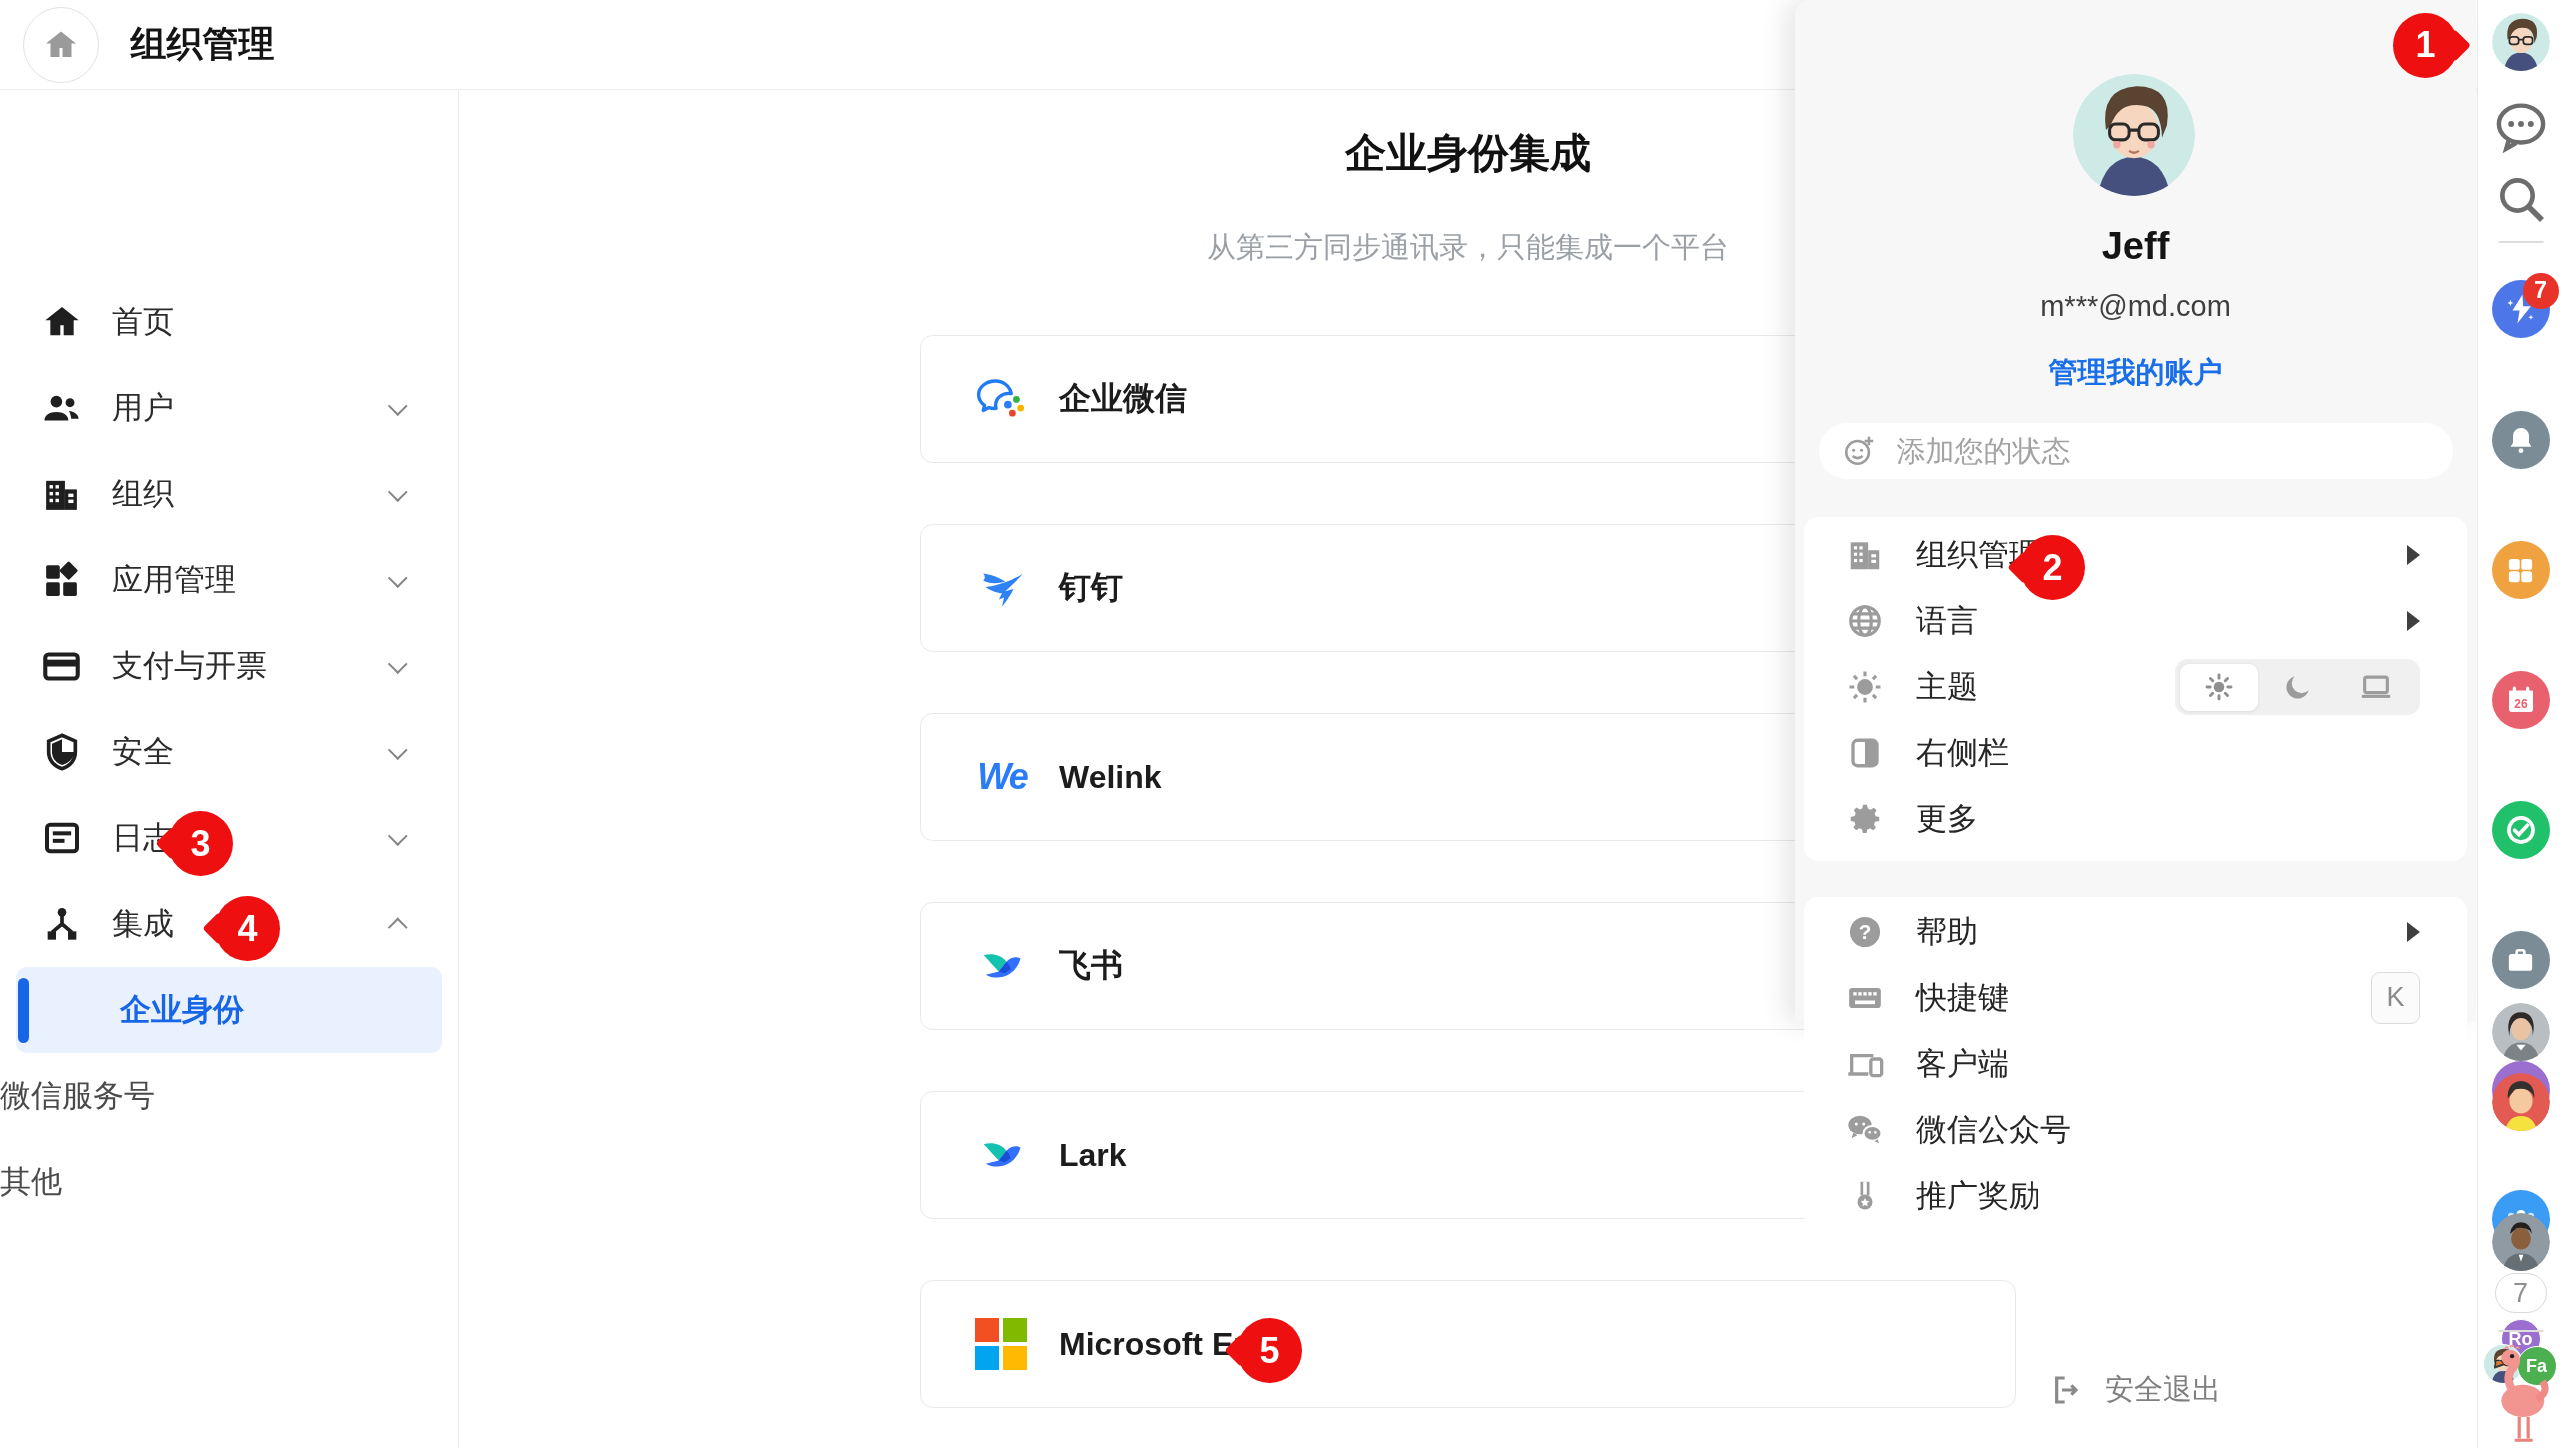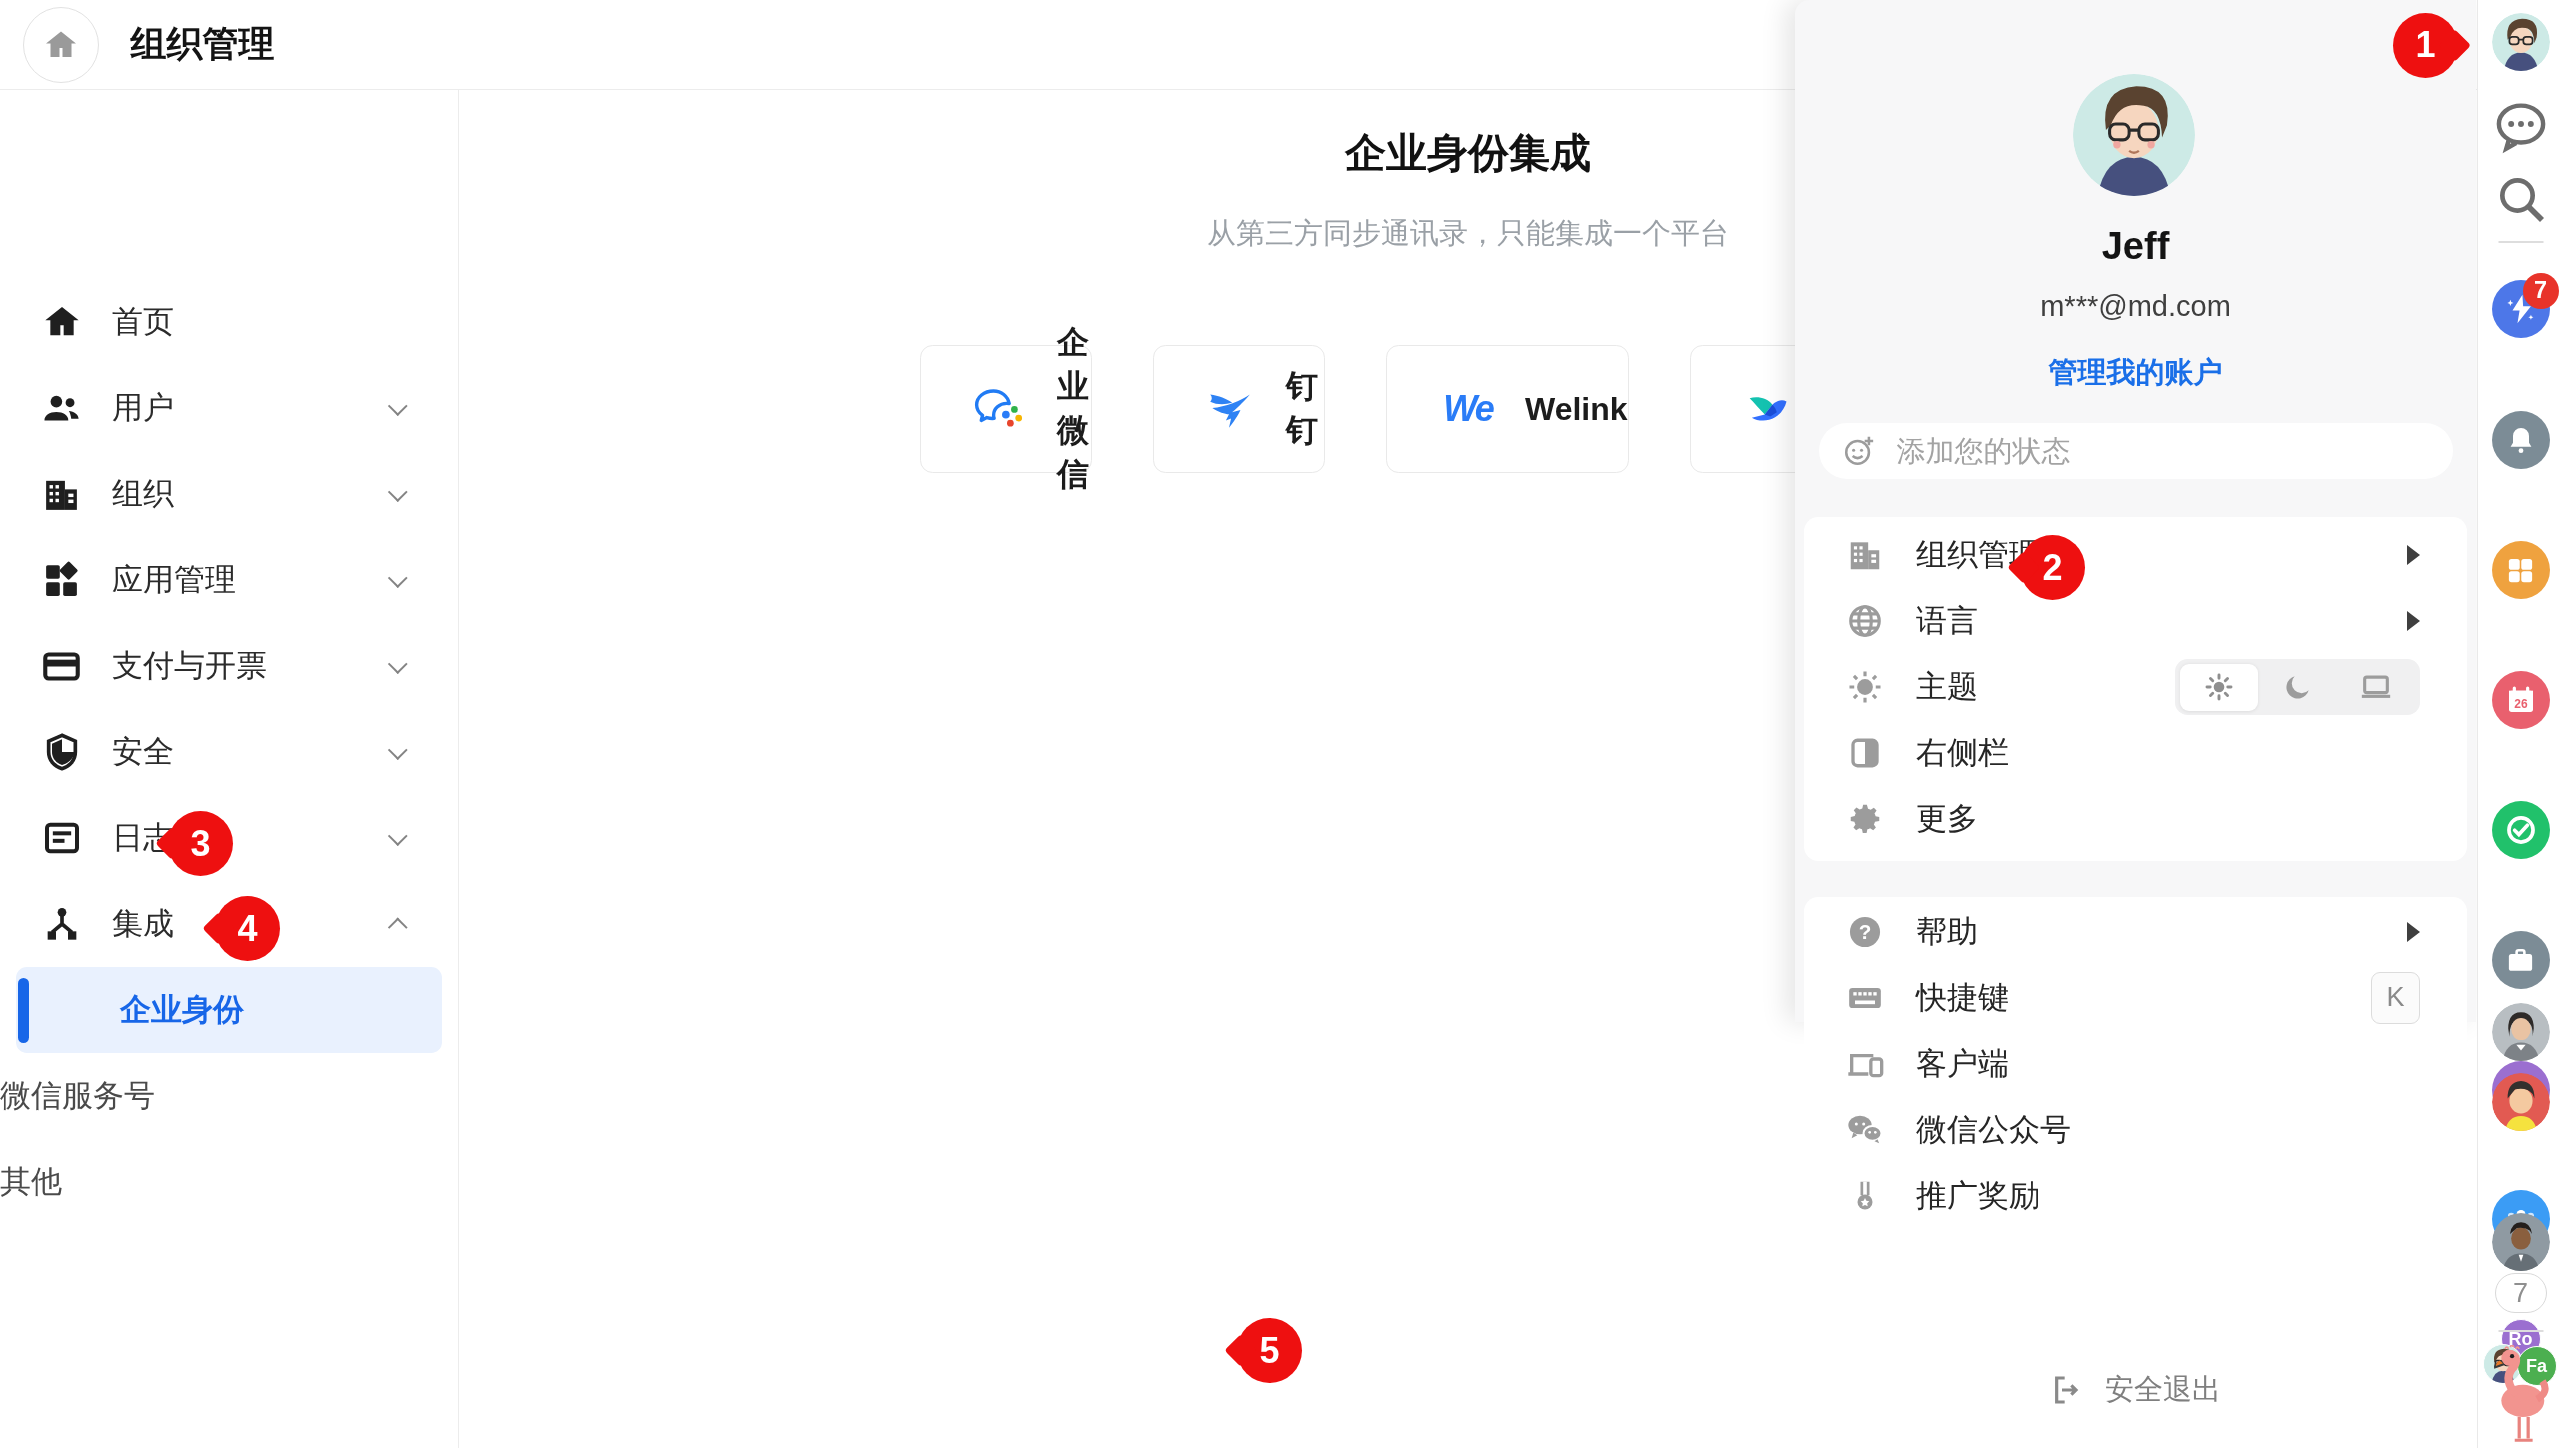--- a/index.html
+++ b/index.html
@@ -22,22 +22,22 @@
   .nav-item .nlabel { font-size:31px; color:#2b2b2b; margin-left:29px; }
   .chev { display:inline-block; width:13.5px; height:13.5px; border-right:2.7px solid #848484; border-bottom:2.7px solid #848484; transform:rotate(45deg); margin-left:auto; margin-top:-5.4px; }
   .chev.up { transform:rotate(-135deg); margin-top:7.2px; }
   .sub-item { height:86px; display:flex; align-items:center; font-size:31px; color:#4a4a4a; cursor:pointer; }
   .sub-item.selected { position:relative; margin:0 16px; padding-left:104px; border-radius:10.8px; background:#e9f1fe; color:#1766e8; font-weight:bold; }
   .sub-item.selected .selbar { position:absolute; left:1.8px; top:10.8px; width:11.7px; height:65px; border-radius:6.3px; background:#1766e8; }
 
   
   .content { position:absolute; left:459px; top:90px; width:2018px; height:1359px; background:#fff; }
   .page-title { margin-top:36px; text-align:center; font-size:41px; font-weight:bold; color:#111; }
-  .page-sub { margin-top:33px; text-align:center; font-size:29px; color:#9aa0a6; }
-  .cards { position:absolute; left:461px; top:245px; width:1096px; display:flex; gap:61px;margin-top:10px; }
+  .page-sub { margin-top:47px; text-align:center; font-size:29px; color:#9aa0a6; }
+  .cards { position:absolute; left:461px; top:245px; width:1096px; display:flex; flex-direction:column; gap:61px; }
   .card { height:128px; background:#fff; border:1.8px solid #e9e9e9; border-radius:12.6px; display:flex; align-items:center; padding-left:50px; cursor:pointer; }
   .card .cicon { width:56px; height:56px; display:flex; align-items:center; justify-content:flex-end; }
   .card .clabel { margin-left:32px; font-size:32px; font-weight:bold; color:#1c1c1c; }
   .welink-logo { font-size:36px; font-weight:bold; color:#2a7cf7; font-style:italic; letter-spacing:-1.8px; }
   .ms-grid { display:grid; grid-template-columns:24px 24px; grid-template-rows:24px 24px; gap:4.5px; }
   .ms-grid i { display:block; }
 
   
   .panel { position:absolute; left:1795px; top:0; width:681px; height:1022px; background:#f7f7f8; border-radius:14.4px 0 0 0; box-shadow:-9px 0 27px rgba(0,0,0,.10); z-index:3; }
   .pavatar { position:absolute; left:278px; top:74px; width:122px; height:122px; border-radius:50%; overflow:hidden; }

